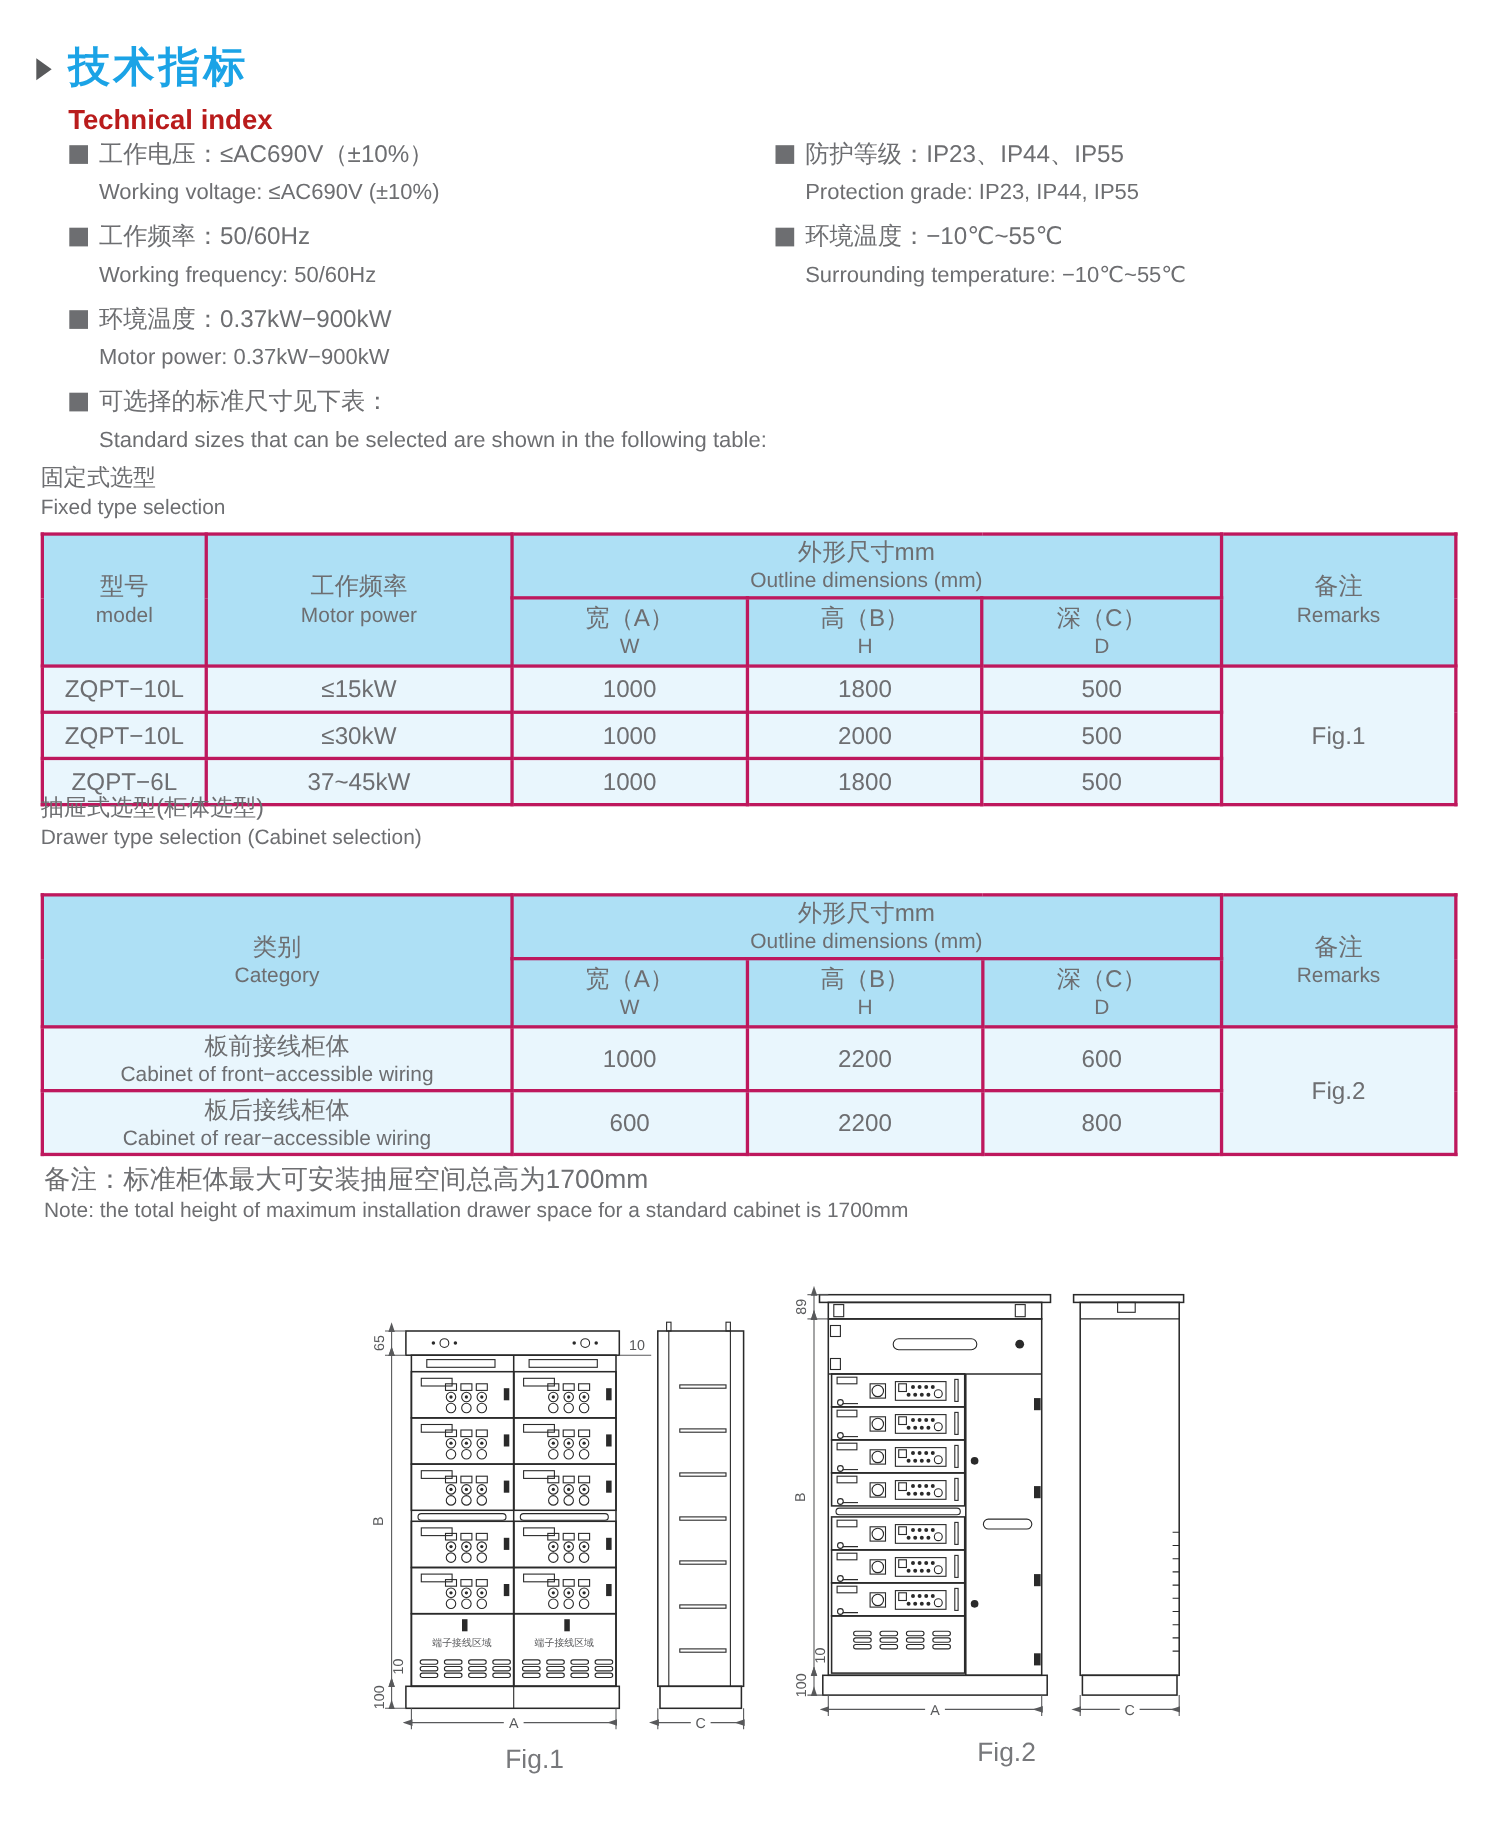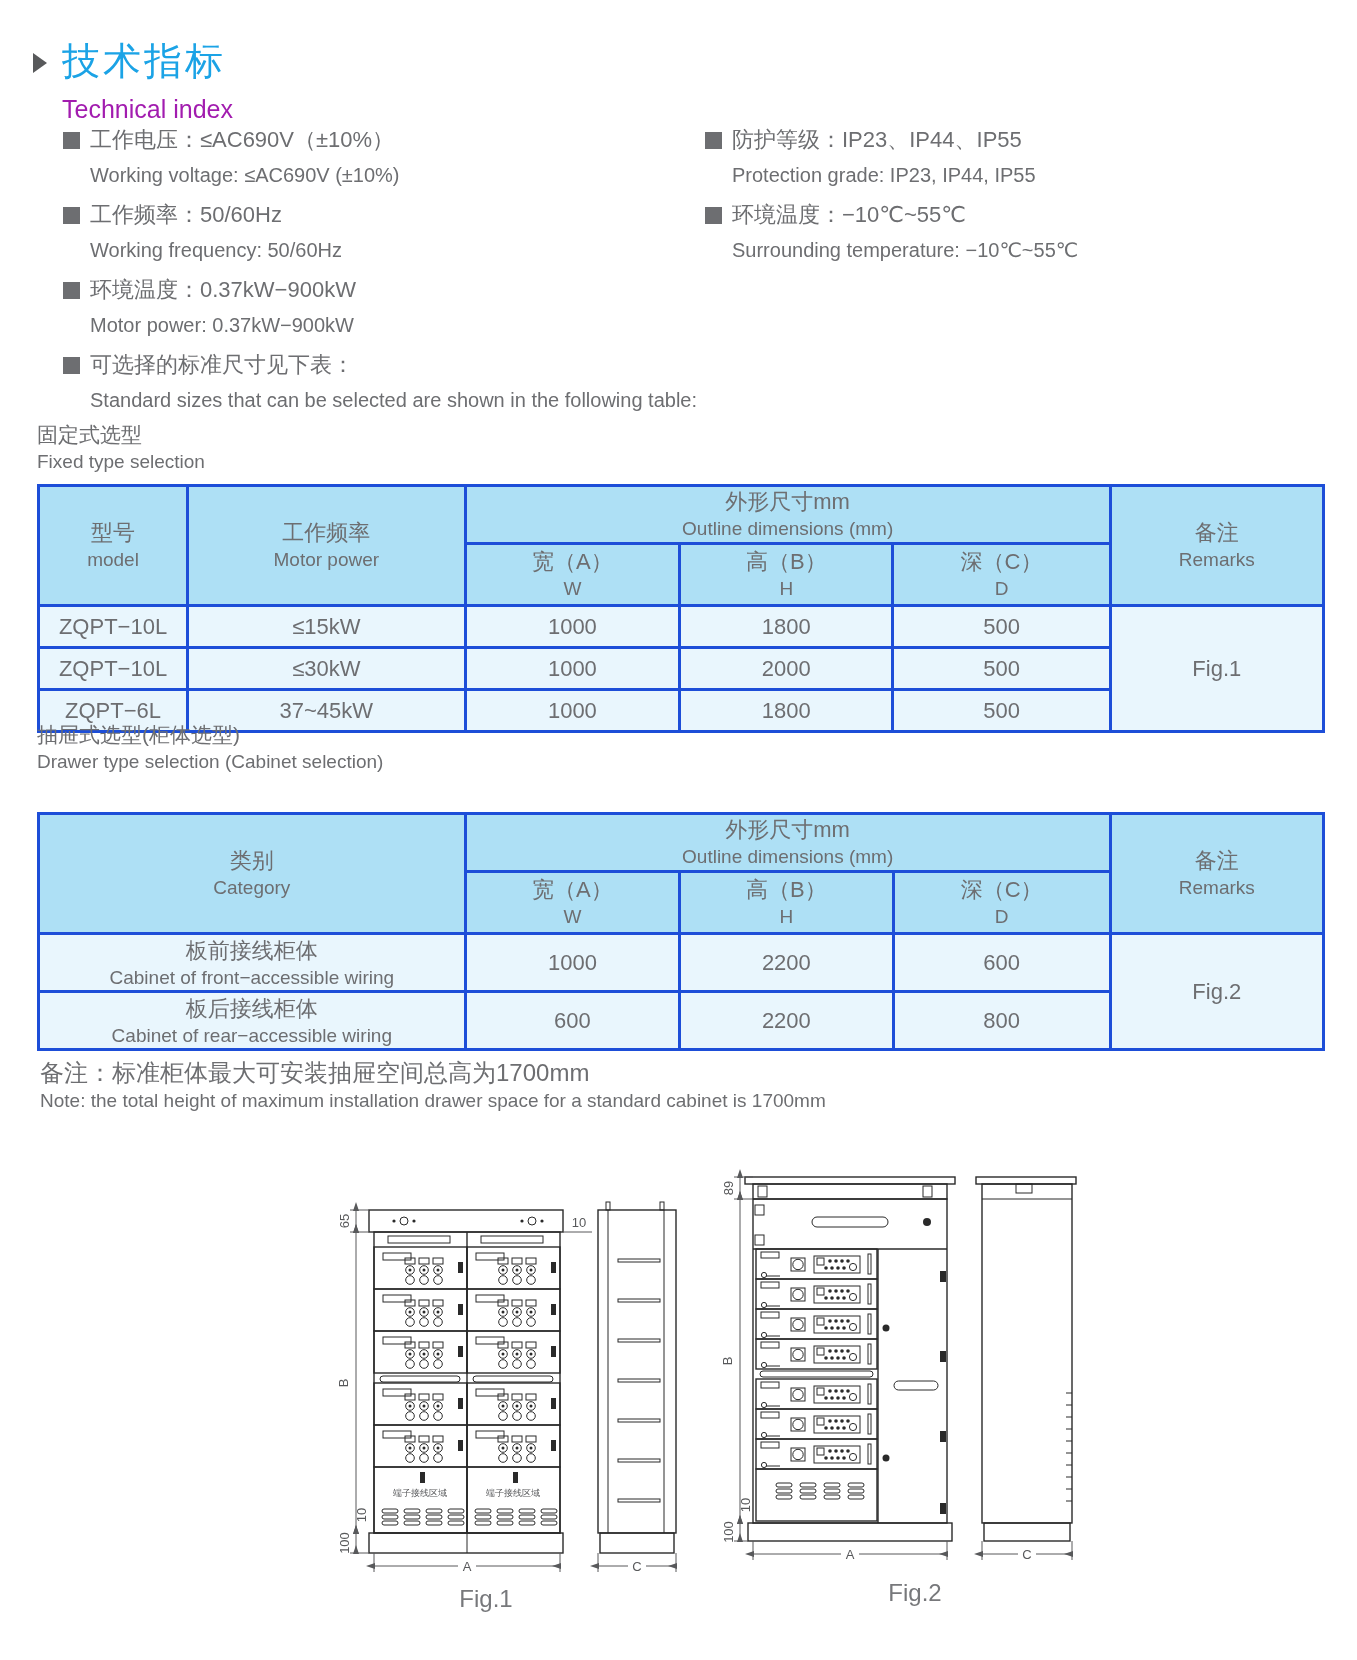--- a/index.html
+++ b/index.html
@@ -1,24 +1,24 @@
 <!DOCTYPE html>
 <html><head>
 <meta charset="utf-8">
 <style>
   html,body{margin:0;padding:0;background:#fff;}
   body{font-family:"Liberation Sans","DejaVu Sans",sans-serif;color:#6d6e71;}
   .page{position:relative;width:1357px;height:1660px;background:#fff;overflow:hidden;}
 
   
-  .hdr{position:absolute;left:33px;top:36px;}
+  .hdr{position:absolute;left:33px;top:36px;font-weight:bold;}
   .hdr-row{display:flex;align-items:center;}
   .tri{width:0;height:0;border-left:14px solid #58595b;border-top:10px solid transparent;border-bottom:10px solid transparent;margin-right:15px;margin-top:2px;}
   .title-cn{font-size:38px;color:#1ba3e6;letter-spacing:3px;}
-  .title-en{font-size:25px;color:#a21caf;margin-left:29px;margin-top:8px;}
+  .title-en{font-size:25px;color:#b91c1c;margin-left:29px;margin-top:8px;}
 
   
   .specs{position:absolute;left:63px;top:126px;width:1270px;display:flex;}
   .spec-col-l{width:642px;}
   .spec-col-r{flex:1;}
   .spec-item{margin-bottom:14px;}
   .spec-cn{display:flex;align-items:center;font-size:22px;line-height:28px;white-space:nowrap;}
   .bullet{width:17px;height:17px;background:#6d6e71;margin-right:10px;flex:none;}
   .spec-en{font-size:20px;line-height:24px;margin-left:27px;margin-top:9px;white-space:nowrap;}
   .sizes-item{}
@@ -27,21 +27,21 @@
   .sec{position:absolute;left:37px;}
   .sec-cn{font-size:21px;line-height:25px;}
   .sec-en{font-size:19px;line-height:24px;margin-top:3px;}
   .sec-fixed{top:422px;}
   .sec-drawer{top:722px;}
 
   
   table{border-collapse:collapse;table-layout:fixed;position:absolute;left:37px;width:1288px;}
   .tbl-fixed{top:484px;}
   .tbl-drawer{top:812px;}
-  th,td{border:3px solid #1d4ed8;text-align:center;vertical-align:middle;font-weight:normal;padding:0;}
+  th,td{border:3px solid #be185d;text-align:center;vertical-align:middle;font-weight:normal;padding:0;}
   th{background:#aee0f5;}
   td{background:#e9f6fd;}
   .h-cn{font-size:22px;line-height:28px;}
   .h-en{font-size:19px;line-height:25px;}
   .cell{font-size:22px;}
   .cell-en{font-size:19px;line-height:24px;}
   .row-f{height:42px;}
   .row-d{height:58px;}
   .tier1{height:58px;}
   .tier2{height:62px;}

